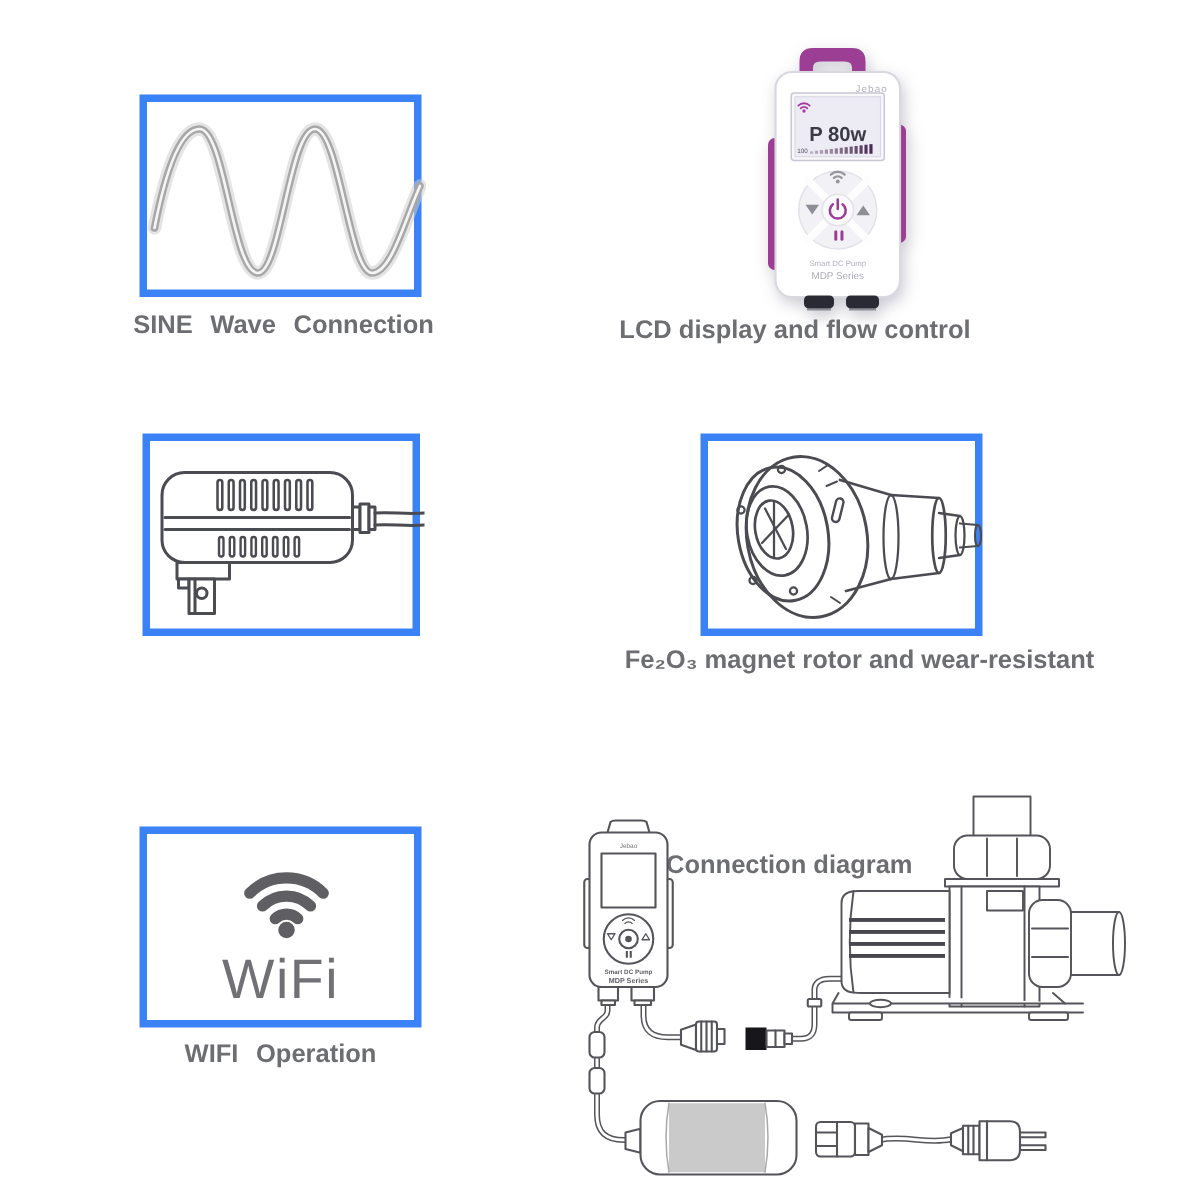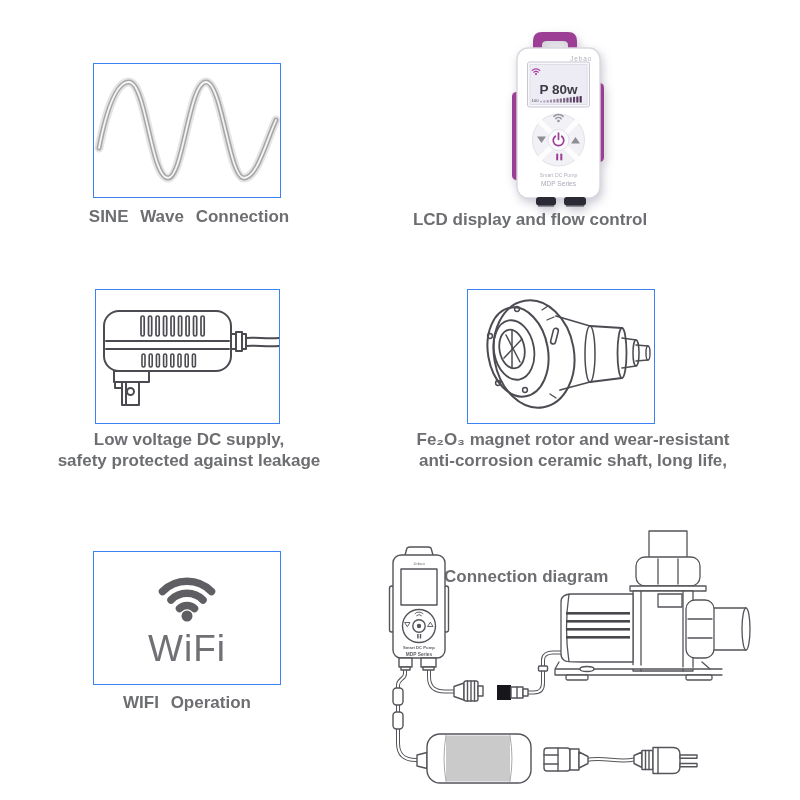--- a/index.html
+++ b/index.html
@@ -1,19 +1,19 @@
 <!DOCTYPE html>
 <html><head>
 <meta charset="utf-8">
 <style>
   html,body{margin:0;padding:0;background:#fff;}
   .canvas{position:relative;width:800px;height:800px;background:#ffffff;overflow:hidden;
           font-family:"Liberation Sans", sans-serif;}
   .abs{position:absolute;}
-  .imgbox{position:absolute;border:1px solid #3b82f6;background:#fff;box-sizing:border-box;}
+  .imgbox{position:absolute;border:5px solid #3b82f6;background:#fff;box-sizing:border-box;}
   .caption{position:absolute;color:#6d6e71;font-weight:bold;font-size:17px;line-height:21px;}
   .center{text-align:center;}
   .ws-wide{word-spacing:7px;}
   .wifi-word{position:absolute;left:0;right:0;top:76px;text-align:center;
              font-size:37px;color:#707075;font-weight:normal;letter-spacing:1px;}
   svg{display:block;}
   .ctrl-shadow{filter:drop-shadow(2px 4px 5px rgba(70,60,95,.28));}
 </style>
 </head>
 <body>
@@ -144,24 +144,20 @@
         <path d="M150,56 C160,55 170,57 183,56"></path>
 
         <rect x="18" y="81" width="35" height="11" fill="#fff"></rect>
         <rect x="19" y="92" width="7" height="6" fill="#fff"></rect>
         <rect x="26" y="92" width="17" height="23" fill="#fff"></rect>
         <circle cx="34.5" cy="101.5" r="3.5"></circle>
         <line x1="30" y1="92" x2="30" y2="115"></line>
       </g>
     </svg>
   </div>
-  <div class="caption center" style="left:27px;top:429px;width:324px;">
-    <div>Low voltage DC supply,</div>
-    <div>safety protected against leakage</div>
-  </div>
 
   <div class="imgbox" style="left:467px;top:289px;width:188px;height:135px;">
     <svg width="186" height="133" viewBox="0 0 186 133">
       <g fill="none" stroke="#4b4b52" stroke-width="2" stroke-linecap="round" stroke-linejoin="round">
 
         <path d="M88,26 L122,36 M92,100 L122,92" stroke-width="1.8"></path>
         <path d="M122,36 L154,38 M122,92 L154,88" stroke-width="1.8"></path>
         <ellipse cx="122" cy="64" rx="5" ry="28" stroke-width="1.5"></ellipse>
         <ellipse cx="154" cy="63" rx="4.5" ry="25" stroke-width="1.8"></ellipse>
         <path d="M154,48 L168,50 M154,78 L168,76" stroke-width="1.6"></path>
@@ -192,21 +188,20 @@
         <g stroke-width="1.3">
           <line x1="74" y1="20" x2="80" y2="16"></line>
           <line x1="82" y1="104" x2="88" y2="108"></line>
           <line x1="79" y1="30" x2="86" y2="27"></line>
         </g>
       </g>
     </svg>
   </div>
   <div class="caption" style="left:408px;top:429px;width:330px;text-align:center;">
     <div>Fe₂O₃ magnet rotor and wear-resistant</div>
-    <div>anti-corrosion ceramic shaft, long life,</div>
   </div>
 
   <div class="imgbox" style="left:93px;top:551px;width:188px;height:134px;">
     <svg class="abs" style="left:58px;top:14px;" width="70" height="58" viewBox="0 0 70 58">
       <g fill="none" stroke="#5f5f63" stroke-width="7.5" stroke-linecap="round">
         <path d="M27.5,42.5 A10.6,10.6 0 0 1 42.5,42.5"></path>
         <path d="M19,34 A22.6,22.6 0 0 1 51,34"></path>
         <path d="M10.5,25.5 A34.6,34.6 0 0 1 59.5,25.5"></path>
       </g>
       <circle cx="35" cy="50" r="5.5" fill="#5f5f63"></circle>

